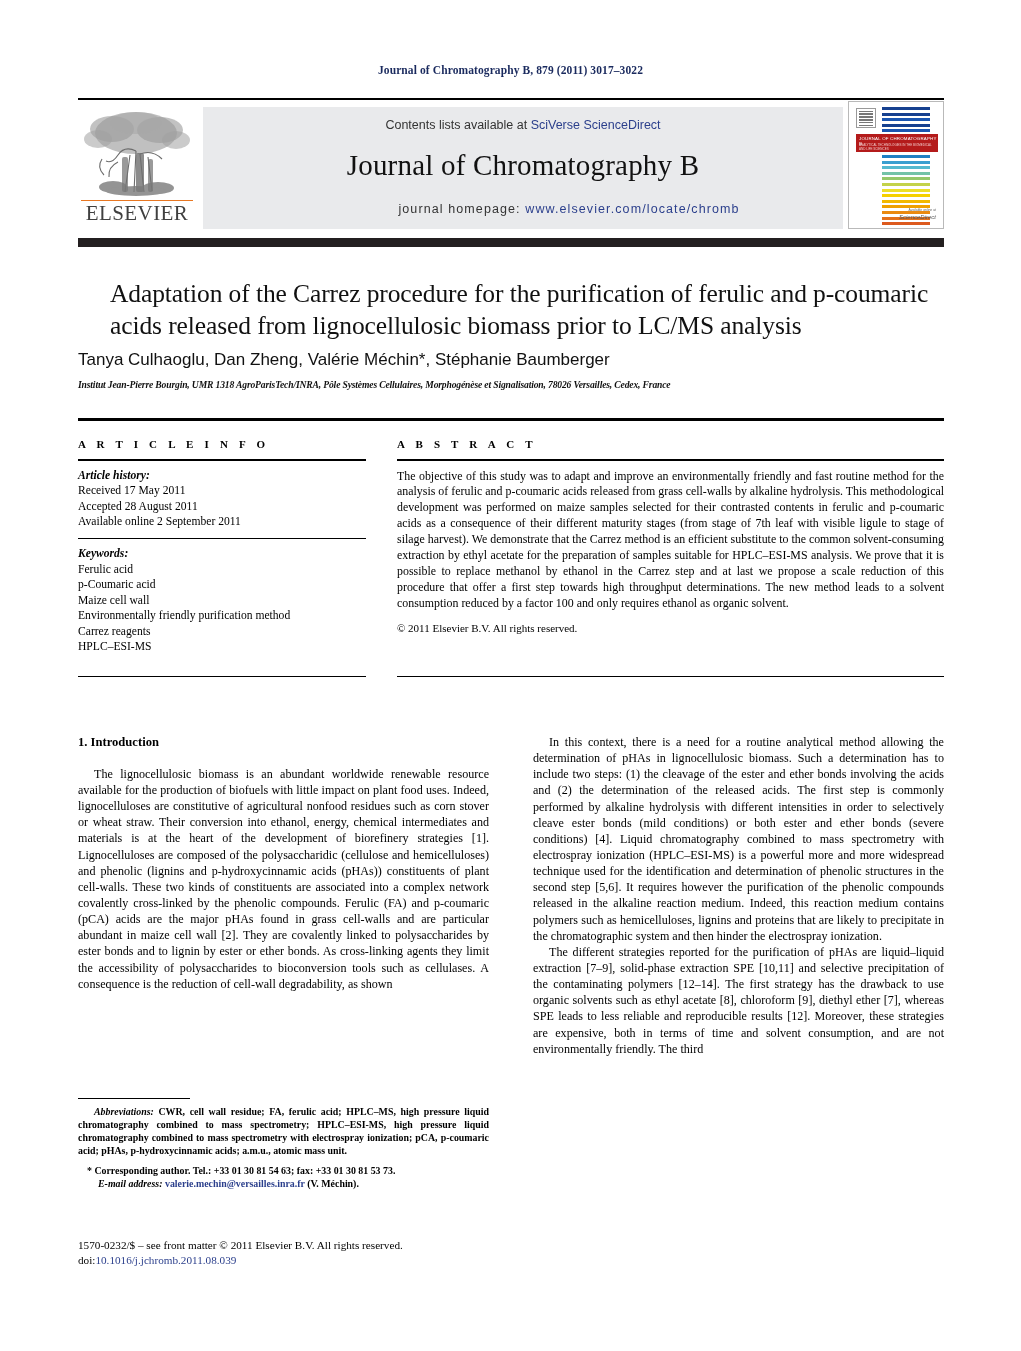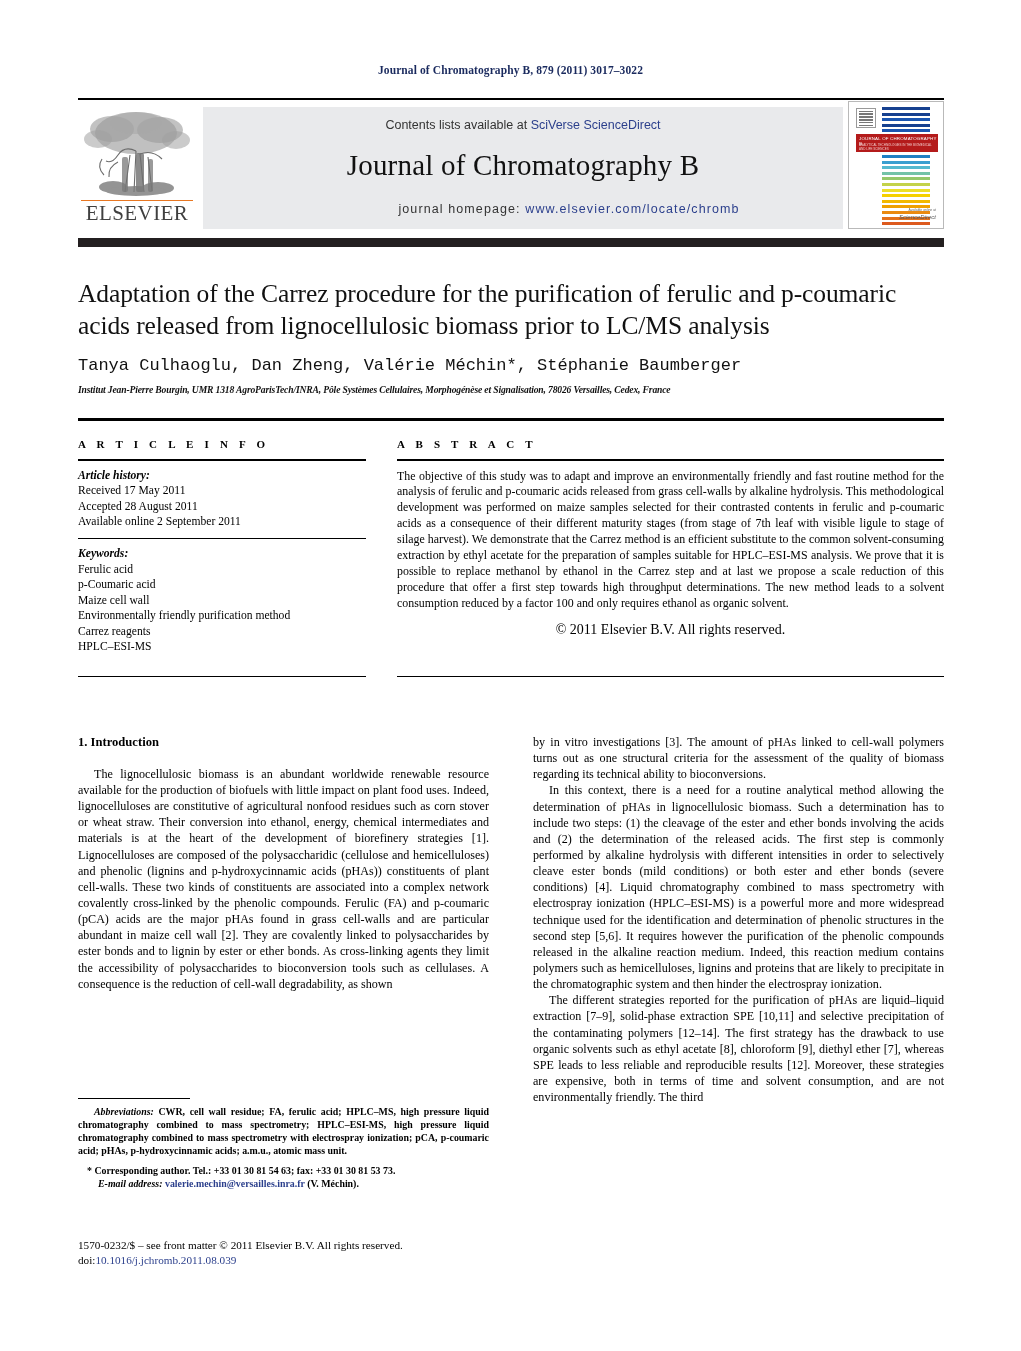--- a/index.html
+++ b/index.html
@@ -165,24 +165,25 @@
   }
 
   
   .title-block { position: absolute; left: 78px; top: 278px; width: 866px; }
   .art-title {
     font-family: "Liberation Serif", serif;
     font-size: 25.5px;
     line-height: 1.26;
     color: #111;
     letter-spacing: -0.1px;
+    margin-left: 32px;
   }
   .authors {
-    margin-top: 14px;
-    font-family: Liberation Mono, monospace;
+    margin-top: 8px;
+    font-family: Liberation Sans, sans-serif;
     font-size: 17px;
     color: #111;
   }
   .affil {
     margin-top: 9px;
     font-family: "Liberation Serif", serif;
     font-style: italic;
     font-weight: bold;
     font-size: 9.6px;
     color: #111;
@@ -221,23 +222,23 @@
   .abs-body {
     margin-top: 8px;
     font-family: "Liberation Serif", serif;
     font-size: 11.9px;
     line-height: 1.335;
     text-align: justify;
     color: #000;
   }
   .abs-copy {
     margin-top: 10px;
-    text-align: center;
-    font-family: "Liberation Serif", serif;
-    font-size: 14px;
+    text-align: left;
+    font-family: "Liberation Serif", serif;
+    font-size: 11px;
   }
   .abs-bottomrule {
     position: absolute; left: 397px; top: 676px; width: 547px; height: 1.4px; background: #000;
   }
 
   
   .body-cols { position: absolute; left: 78px; top: 718px; width: 866px; }
   .bcol {
     position: absolute;
     top: 16px;
@@ -420,21 +421,20 @@
     <div class="abs-copy">© 2011 Elsevier B.V. All rights reserved.</div>
   </div>
   <div class="abs-bottomrule"></div>
 
   <div class="body-cols">
     <div class="bcol left">
       <div class="sec-head">1.  Introduction</div>
       <p>The lignocellulosic biomass is an abundant worldwide renewable resource available for the production of biofuels with little impact on plant food uses. Indeed, lignocelluloses are constitutive of agricultural nonfood residues such as corn stover or wheat straw. Their conversion into ethanol, energy, chemical intermediates and materials is at the heart of the development of biorefinery strategies [1]. Lignocelluloses are composed of the polysaccharidic (cellulose and hemicelluloses) and phenolic (lignins and p-hydroxycinnamic acids (pHAs)) constituents of plant cell-walls. These two kinds of constituents are associated into a complex network covalently cross-linked by the phenolic compounds. Ferulic (FA) and p-coumaric (pCA) acids are the major pHAs found in grass cell-walls and are particular abundant in maize cell wall [2]. They are covalently linked to polysaccharides by ester bonds and to lignin by ester or ether bonds. As cross-linking agents they limit the accessibility of polysaccharides to bioconversion tools such as cellulases. A consequence is the reduction of cell-wall degradability, as shown</p>
     </div>
     <div class="bcol right">
-      <p class="noindent">by in vitro investigations [3]. The amount of pHAs linked to cell-wall polymers turns out as one structural criteria for the assessment of the quality of biomass regarding its technical ability to bioconversions.</p>
       <p>In this context, there is a need for a routine analytical method allowing the determination of pHAs in lignocellulosic biomass. Such a determination has to include two steps: (1) the cleavage of the ester and ether bonds involving the acids and (2) the determination of the released acids. The first step is commonly performed by alkaline hydrolysis with different intensities in order to selectively cleave ester bonds (mild conditions) or both ester and ether bonds (severe conditions) [4]. Liquid chromatography combined to mass spectrometry with electrospray ionization (HPLC–ESI-MS) is a powerful more and more widespread technique used for the identification and determination of phenolic structures in the second step [5,6]. It requires however the purification of the phenolic compounds released in the alkaline reaction medium. Indeed, this reaction medium contains polymers such as hemicelluloses, lignins and proteins that are likely to precipitate in the chromatographic system and then hinder the electrospray ionization.</p>
       <p>The different strategies reported for the purification of pHAs are liquid–liquid extraction [7–9], solid-phase extraction SPE [10,11] and selective precipitation of the contaminating polymers [12–14]. The first strategy has the drawback to use organic solvents such as ethyl acetate [8], chloroform [9], diethyl ether [7], whereas SPE leads to less reliable and reproducible results [12]. Moreover, these strategies are expensive, both in terms of time and solvent consumption, and are not environmentally friendly. The third</p>
     </div>
   </div>
 
   <div class="footnotes">
     <div class="fn-rule"></div>
     <div style="text-indent:16px;"><span class="ital">Abbreviations:</span><span> CWR, cell wall residue; FA, ferulic acid; HPLC–MS, high pressure liquid chromatography combined to mass spectrometry; HPLC–ESI-MS, high pressure liquid chromatography combined to mass spectrometry with electrospray ionization; pCA, p-coumaric acid; pHAs, p-hydroxycinnamic acids; a.m.u., atomic mass unit.</span></div>
     <div class="corr">* Corresponding author. Tel.: +33 01 30 81 54 63; fax: +33 01 30 81 53 73.</div>
     <div class="email-line"><span class="ital">E-mail address:</span> <span class="mail">valerie.mechin@versailles.inra.fr</span><span> (V. Méchin).</span></div>

